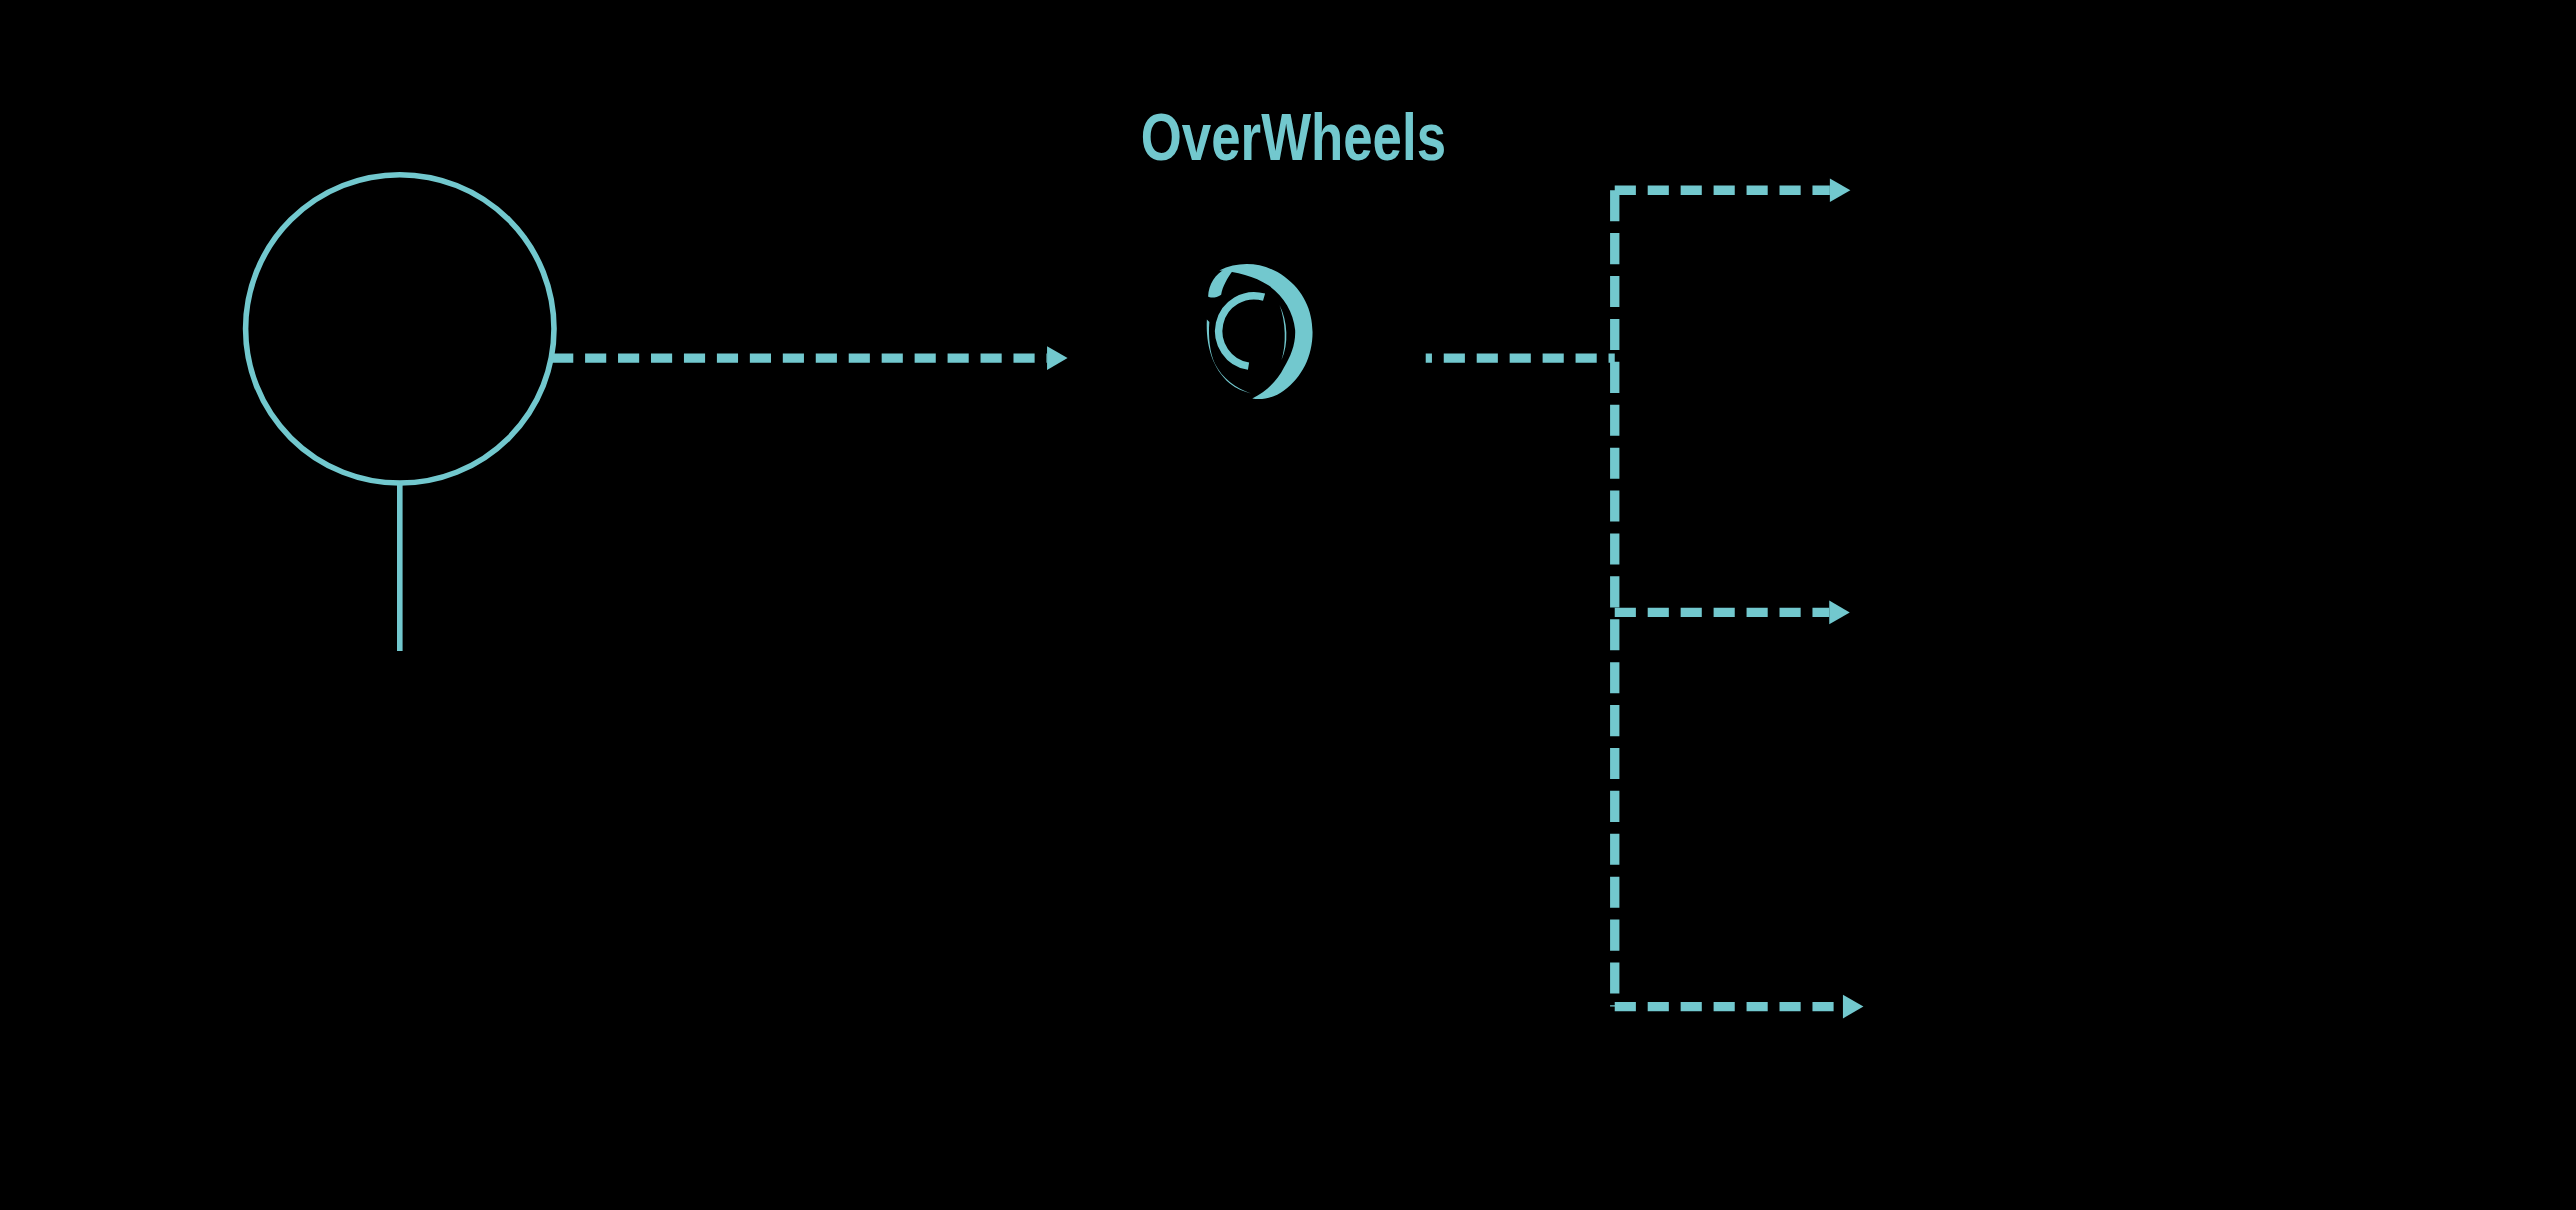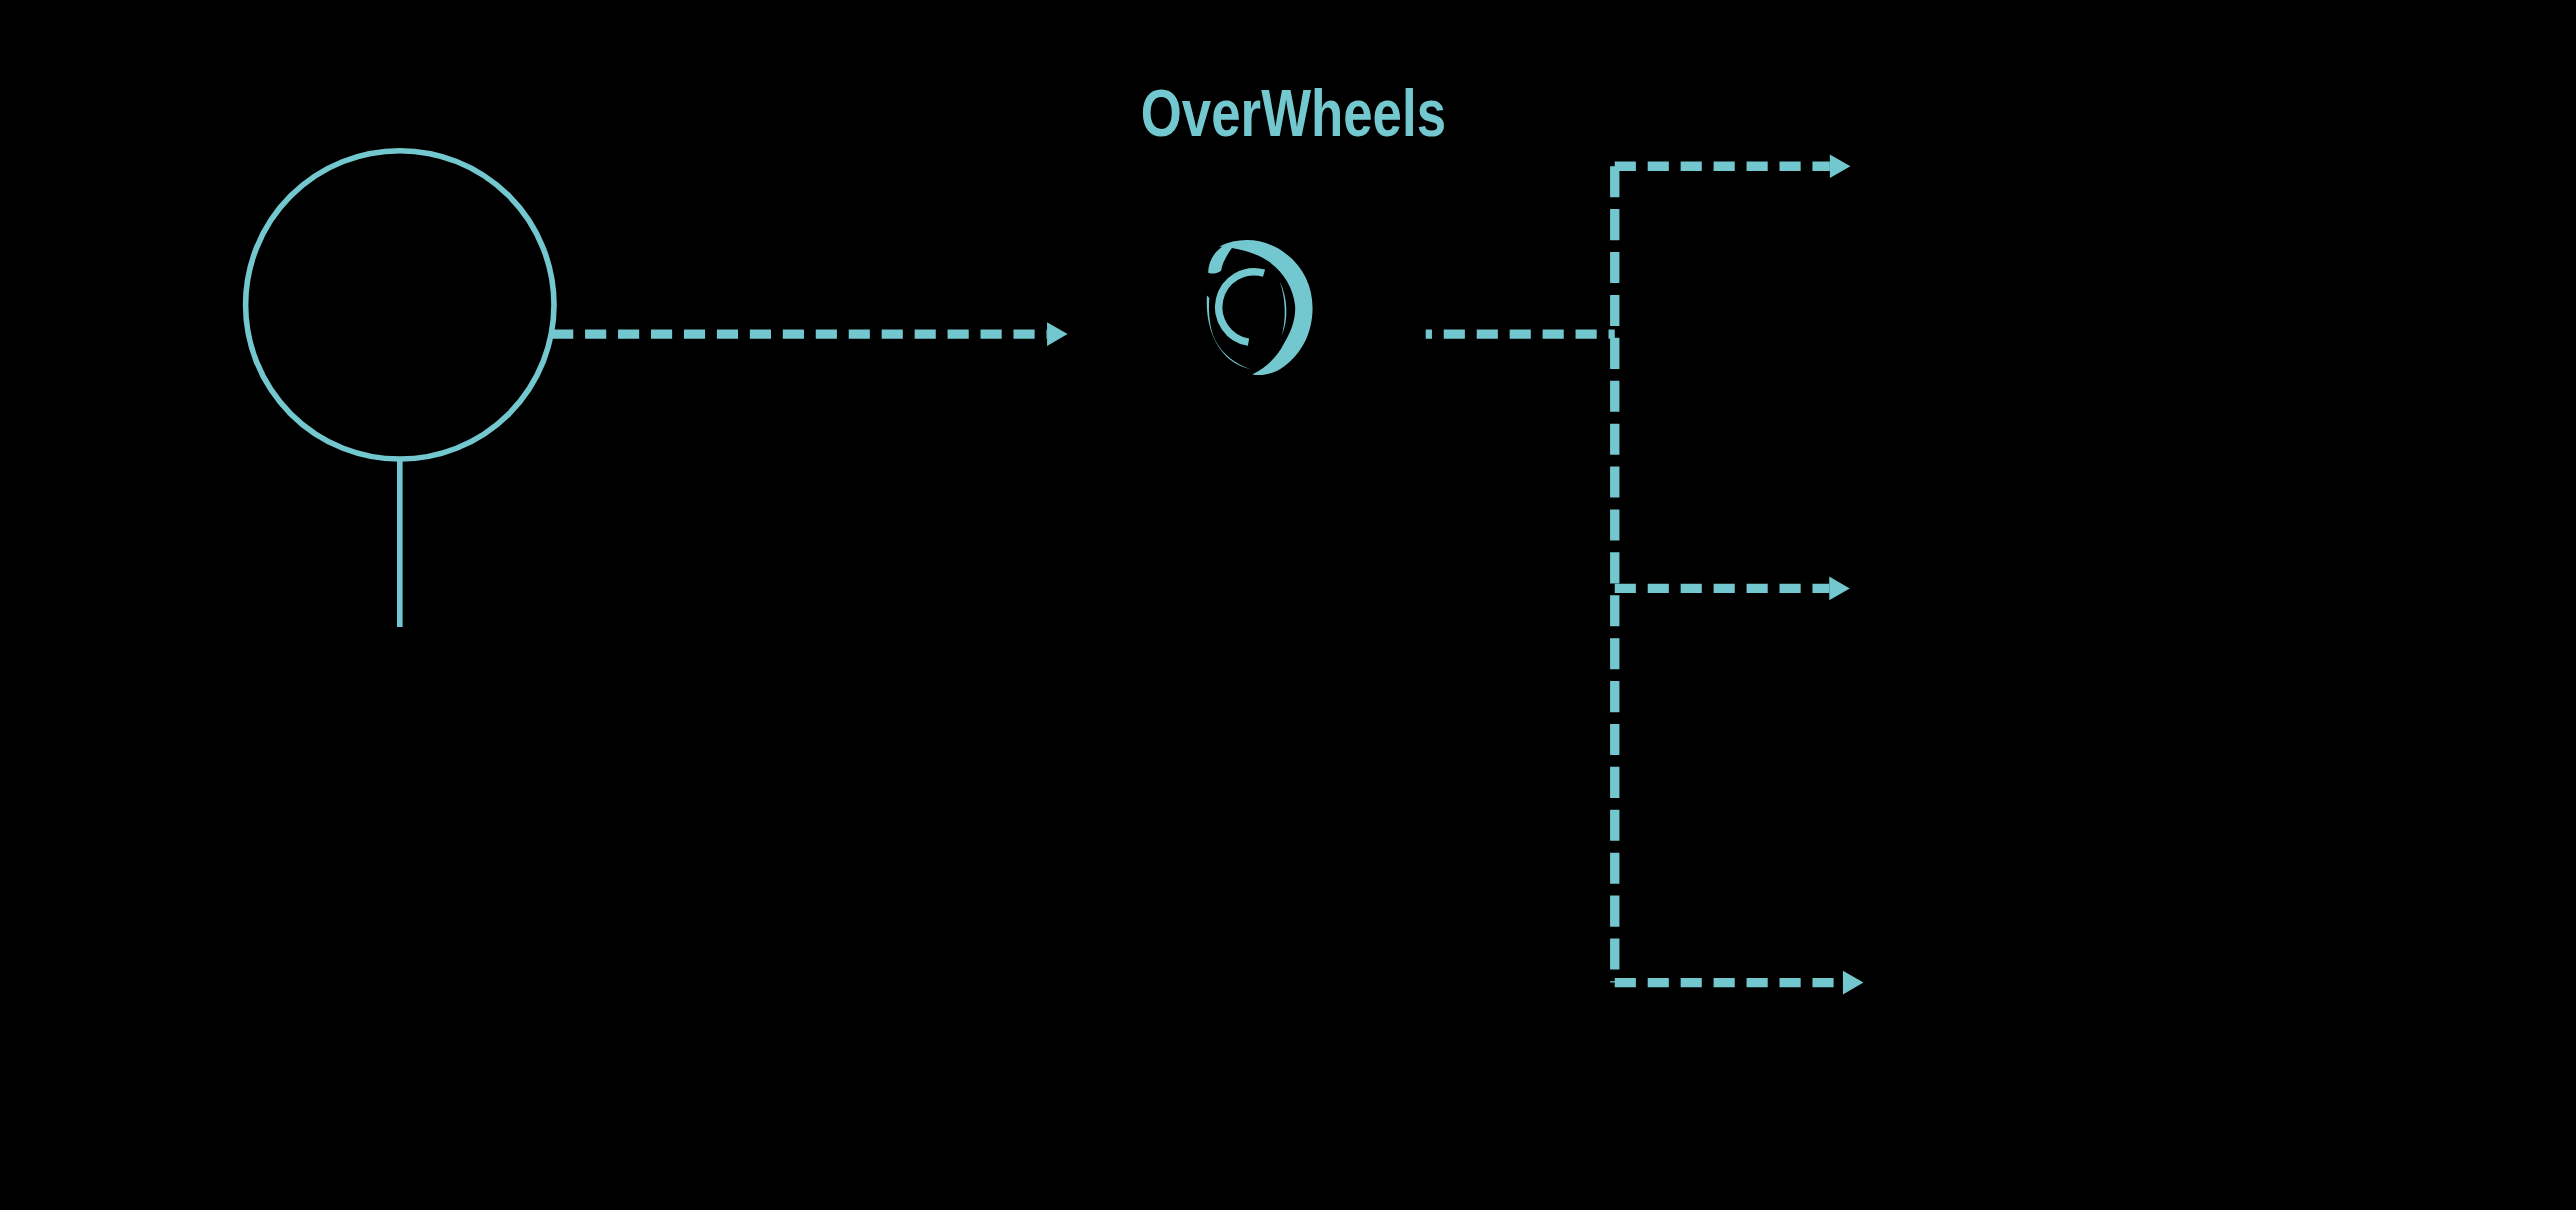--- a/index.html
+++ b/index.html
@@ -8,20 +8,21 @@
     --bg:#000000;
   }
   html,body{margin:0;padding:0;background:var(--bg);}
   .canvas{
     position:relative;
     width:2576px;
     height:1151px;
     background:var(--bg);
     overflow:hidden;
     font-family:"Liberation Sans", sans-serif;
+    margin-top:24px;
   }
   svg.diagram{position:absolute;left:0;top:0;width:2576px;height:1211px;display:block;}
 
   
   .solid-stroke{stroke:var(--accent);stroke-width:9;fill:none;stroke-linecap:butt;}
   .dash-h{stroke:var(--accent);stroke-width:15;fill:none;stroke-dasharray:34 19;stroke-linecap:butt;}
   .dash-h-short{stroke:var(--accent);stroke-width:15;fill:none;stroke-dasharray:34 19;stroke-dashoffset:24;stroke-linecap:butt;}
   .dash-v{stroke:var(--accent);stroke-width:15;fill:none;stroke-dasharray:50 19;stroke-linecap:butt;}
   .fill-accent{fill:var(--accent);stroke:none;}
   .ring-stroke{stroke:var(--accent);stroke-width:12;fill:none;stroke-linecap:butt;}

